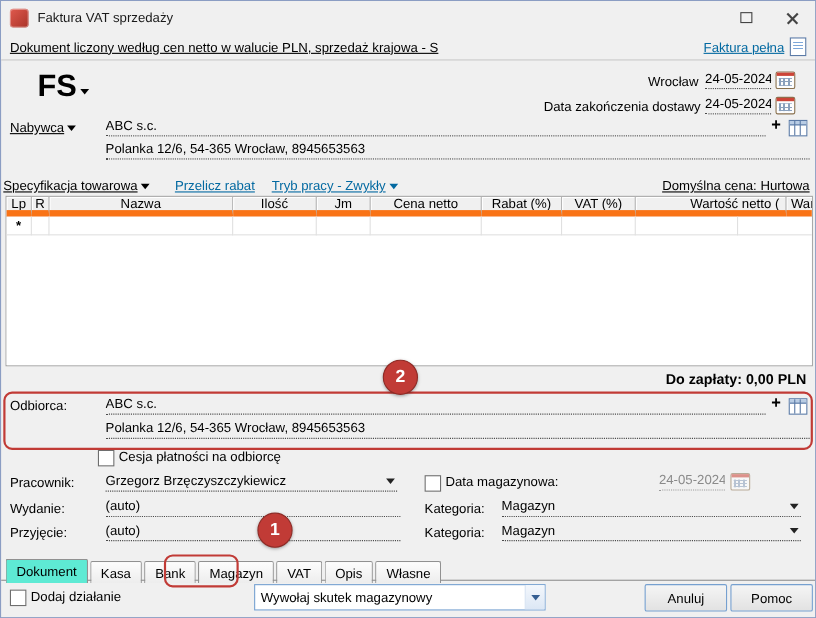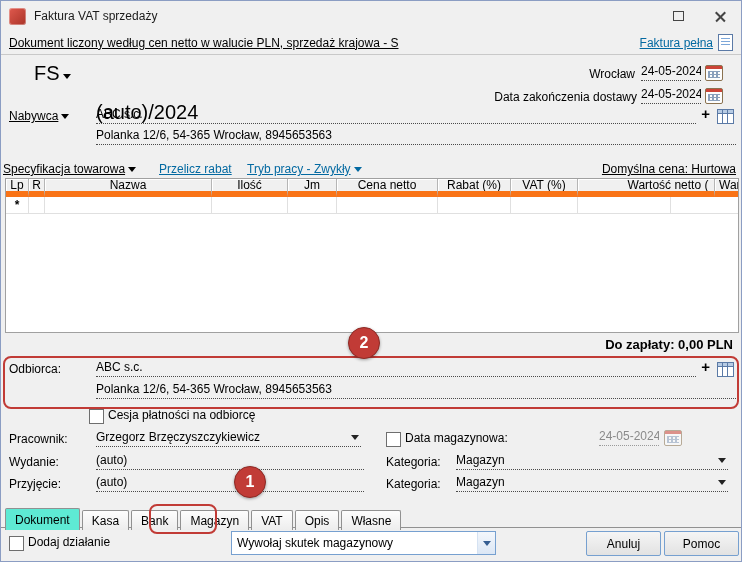--- a/index.html
+++ b/index.html
@@ -1,19 +1,19 @@
 <!DOCTYPE html>
 <html><head>
 <meta charset="utf-8">
 <style>
   html,body{margin:0;padding:0;background:#ffffff;}
   .window{position:relative;width:740px;height:560px;border:1px solid #8b9dc3;background:#f0f0f0;
           font-family:"Liberation Sans",sans-serif;font-size:12px;color:#000;overflow:hidden;}
   .abs{position:absolute;white-space:nowrap;}
-  .big{font-size:20px;font-weight:normal;margin-top:39px;}
+  .big{font-size:28px;font-weight:bold;}
   .ul{text-decoration:underline;}
   .blue{color:#0369a1;}
   .bold{font-weight:bold;}
   .gray{color:#8a8a8a;}
   
   .titlebar{position:absolute;left:0;top:0;right:0;height:30px;background:#f0f0f0;
             display:flex;align-items:center;padding-left:8px;}
   .appic{width:17px;height:17px;border-radius:3px;background:linear-gradient(135deg,#e05a4e,#a93328);
          margin-right:8px;flex:0 0 auto;box-shadow:inset 0 0 0 1px rgba(255,255,255,.35);}
   .title-text{font-size:12px;color:#1a1a1a;}
@@ -104,21 +104,20 @@
     <span class="ul">Dokument liczony według cen netto w walucie PLN, sprzedaż krajowa - S</span>
     <span class="right">
       <span class="ul blue">Faktura pełna</span>
       <span class="note"></span>
     </span>
   </div>
 
   <div class="abs" style="left:33px;top:61px;">
     <span class="big">FS</span><span class="tri"></span>
   </div>
-  <div class="abs big" style="left:95px;top:61px;">(auto)/2024</div>
 
   <div class="abs" style="right:106px;top:66px;">Wrocław</div>
   <div class="dot" style="right:40px;top:62px;width:60px;text-align:right;">24-05-2024</div>
   <span class="cal" style="right:18px;top:64px;"></span>
 
   <div class="abs" style="right:104px;top:89px;">Data zakończenia dostawy</div>
   <div class="dot" style="right:40px;top:85px;width:60px;text-align:right;">24-05-2024</div>
   <span class="cal" style="right:18px;top:87px;"></span>
 
   <div class="abs" style="left:8px;top:108px;">

